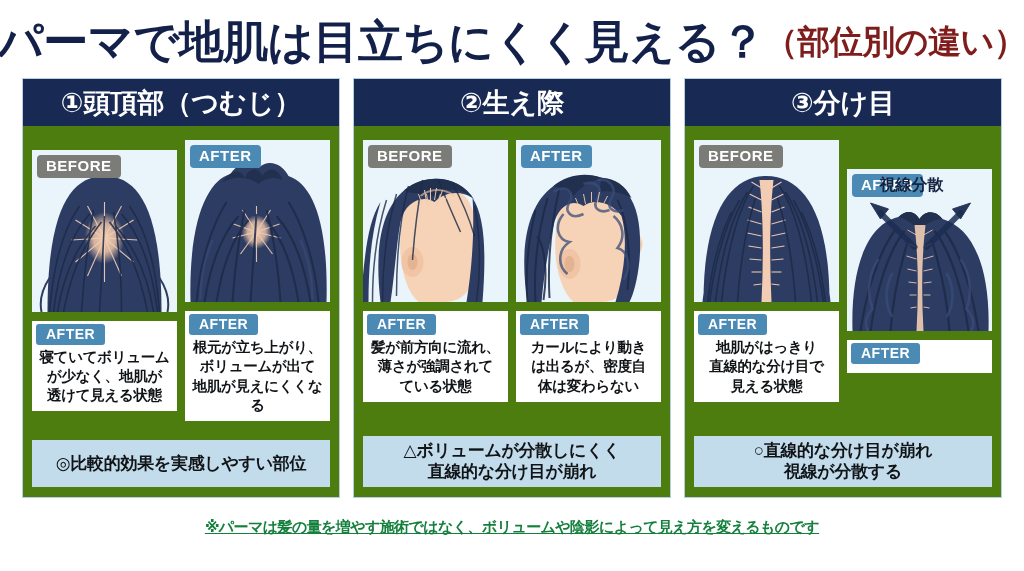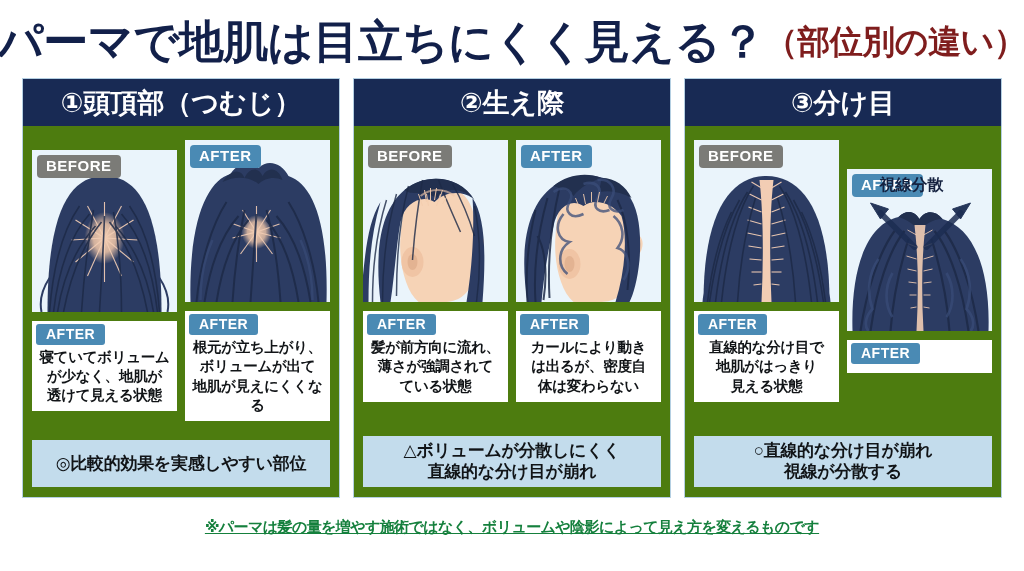--- a/index.html
+++ b/index.html
@@ -481,22 +481,22 @@
                 <path d="M64 58 C54 90 48 130 46 162"></path>
                 <path d="M86 58 C96 90 102 130 104 162"></path>
               </g>
               <path d="M18 140 C14 150 12 156 12 162" stroke="#2c3c63" stroke-width="2" fill="none"></path>
               <path d="M132 140 C136 150 138 156 138 162" stroke="#2c3c63" stroke-width="2" fill="none"></path>
             </svg>
           </div>
           <div class="capbox">
             <span class="cap-badge">AFTER</span>
             <div class="cap-text">
+              <div>地肌がはっきり</div>
               <div>直線的な分け目で</div>
-              <div>地肌がはっきり</div>
               <div>見える状態</div>
             </div>
           </div>
         </div>
 
         <div class="col">
           <div class="imgbox">
             <span class="badge badge-after">AFTER</span>
             <span class="annot">視線分散</span>
             <svg viewBox="0 0 150 162" preserveAspectRatio="xMidYMid slice">

